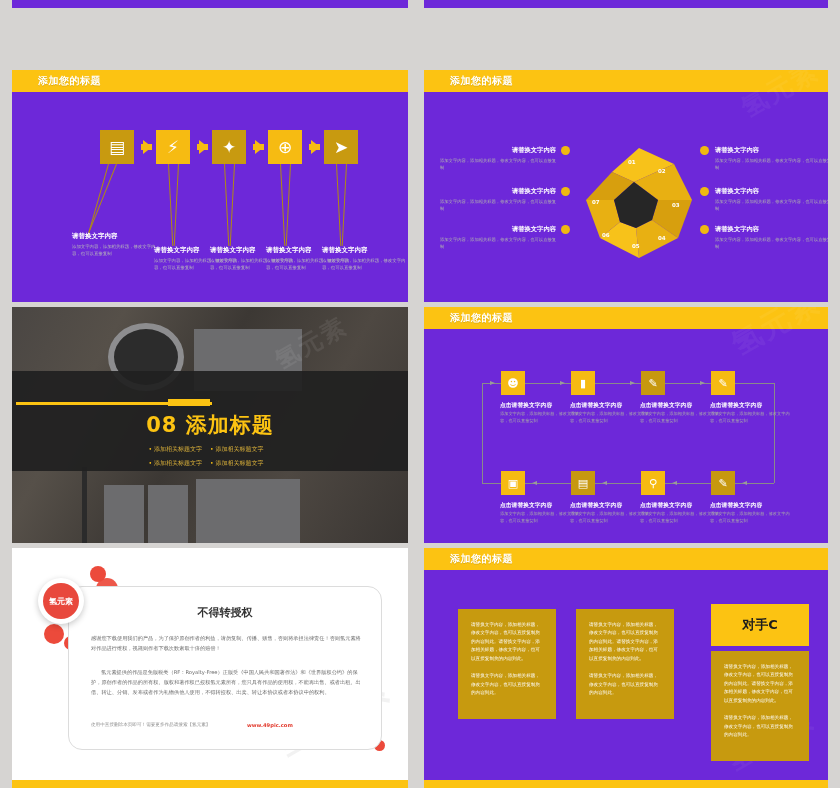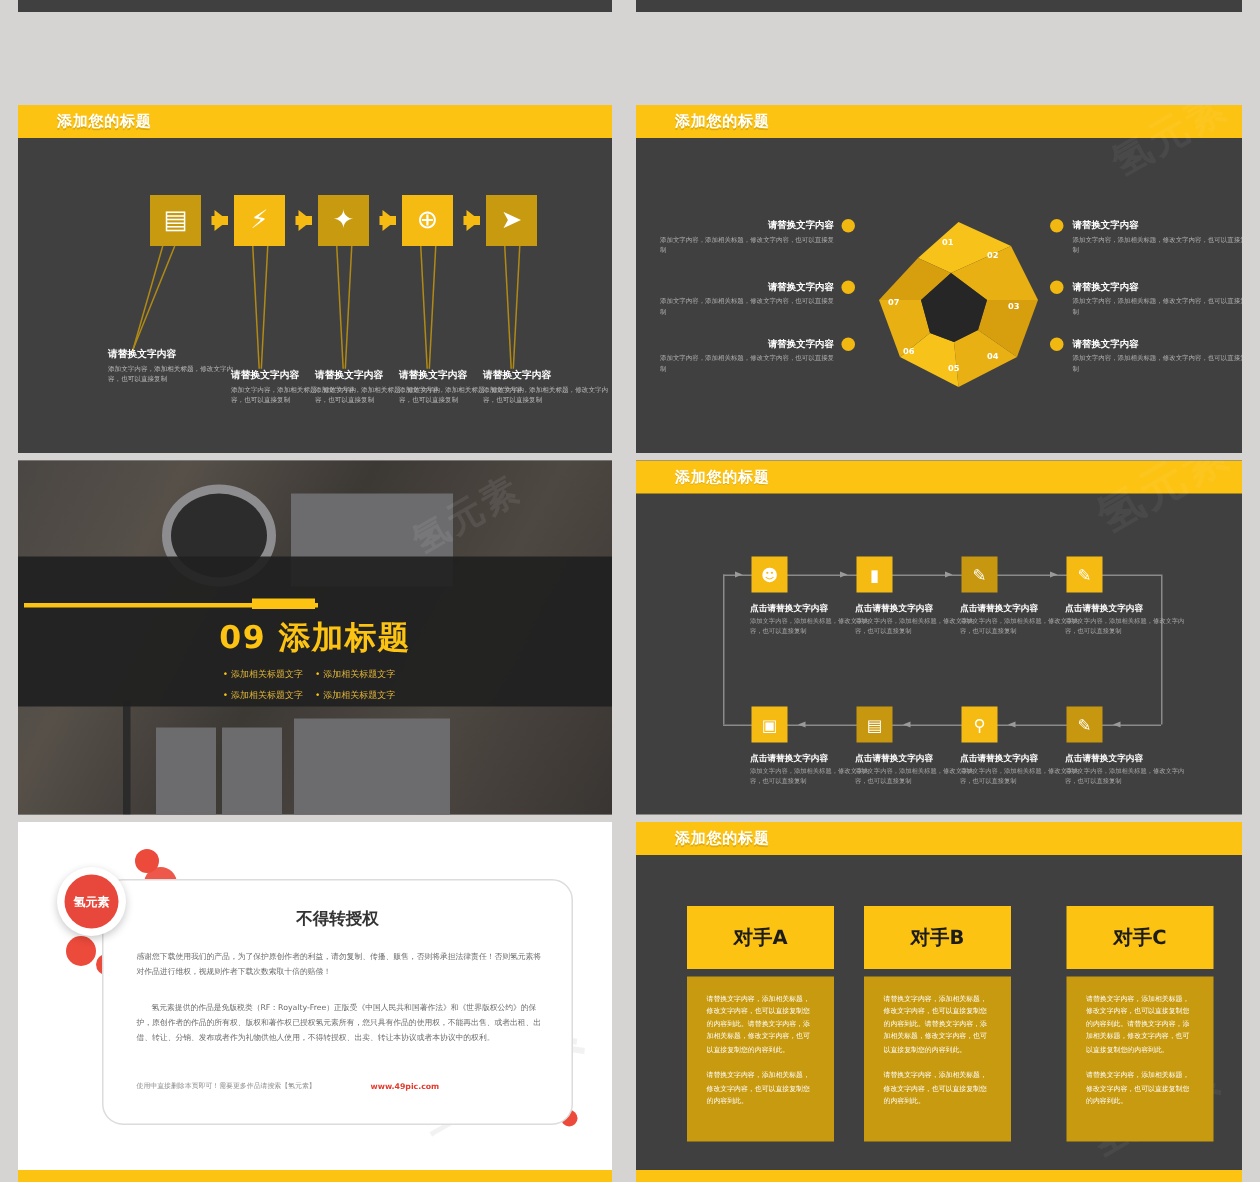--- a/index.html
+++ b/index.html
@@ -4,21 +4,21 @@
 <style>
   * { box-sizing: border-box; margin:0; padding:0; }
   html,body{ width:840px; height:788px; overflow:hidden; }
   body{
     background:#d6d4d2;
     font-family:"DejaVu Sans","Liberation Sans",sans-serif;
   }
   .page{ position:relative; width:840px; height:788px; overflow:hidden; }
 
   
-  .slide{ position:absolute; background:#404040; overflow:hidden; }
+  .slide{ position:absolute; background:#6d28d9; overflow:hidden; }
   .slide.white{ background:#fff; }
   .col-l{ left:12px; width:396px; }
   .col-r{ left:424px; width:404px; }
 
   .titlebar{
     position:absolute; left:0; top:0; width:100%; height:22px;
     background:#fcc312;
   }
   .titlebar span{
     position:absolute; left:26px; top:50%; transform:translateY(-50%);
@@ -293,21 +293,21 @@
       <div class="pole"></div>
       <div class="paper" style="left:182px;top:22px;width:108px;height:62px"></div>
       <div class="paper" style="left:184px;top:172px;width:104px;height:64px"></div>
       <div class="paper" style="left:92px;top:178px;width:40px;height:58px"></div>
       <div class="paper" style="left:136px;top:178px;width:40px;height:58px"></div>
       <div class="wm" style="right:58px;top:20px;font-size:24px;color:rgba(255,255,255,.08)">氢元素</div>
     </div>
     <div class="band"></div>
     <div class="yellow-rule"></div>
     <div class="yellow-rule2"></div>
-    <div class="sec-title">09 添加标题</div>
+    <div class="sec-title">08 添加标题</div>
     <div class="sec-bullets">
       <div>
         <div class="bu">添加相关标题文字</div>
         <div class="bu">添加相关标题文字</div>
       </div>
       <div>
         <div class="bu">添加相关标题文字</div>
         <div class="bu">添加相关标题文字</div>
       </div>
     </div>
@@ -403,29 +403,27 @@
   </div>
 
   <div class="slide col-r" id="s3r">
     <div class="titlebar">
       <span>添加您的标题</span>
     </div>
     <div class="wm" style="right:10px;bottom:24px;font-size:30px">氢元素</div>
     <div class="slide-body">
 
       <div class="cmp" style="left:30px">
-        <div class="cmp-head">对手A</div>
         <div class="cmp-body">
           <p>请替换文字内容，添加相关标题，修改文字内容，也可以直接复制您的内容到此。请替换文字内容，添加相关标题，修改文字内容，也可以直接复制您的内容到此。</p>
           <p>请替换文字内容，添加相关标题，修改文字内容，也可以直接复制您的内容到此。</p>
         </div>
       </div>
 
       <div class="cmp" style="left:148px">
-        <div class="cmp-head">对手B</div>
         <div class="cmp-body">
           <p>请替换文字内容，添加相关标题，修改文字内容，也可以直接复制您的内容到此。请替换文字内容，添加相关标题，修改文字内容，也可以直接复制您的内容到此。</p>
           <p>请替换文字内容，添加相关标题，修改文字内容，也可以直接复制您的内容到此。</p>
         </div>
       </div>
 
       <div class="cmp" style="left:283px">
         <div class="cmp-head">对手C</div>
         <div class="cmp-body">
           <p>请替换文字内容，添加相关标题，修改文字内容，也可以直接复制您的内容到此。请替换文字内容，添加相关标题，修改文字内容，也可以直接复制您的内容到此。</p>

